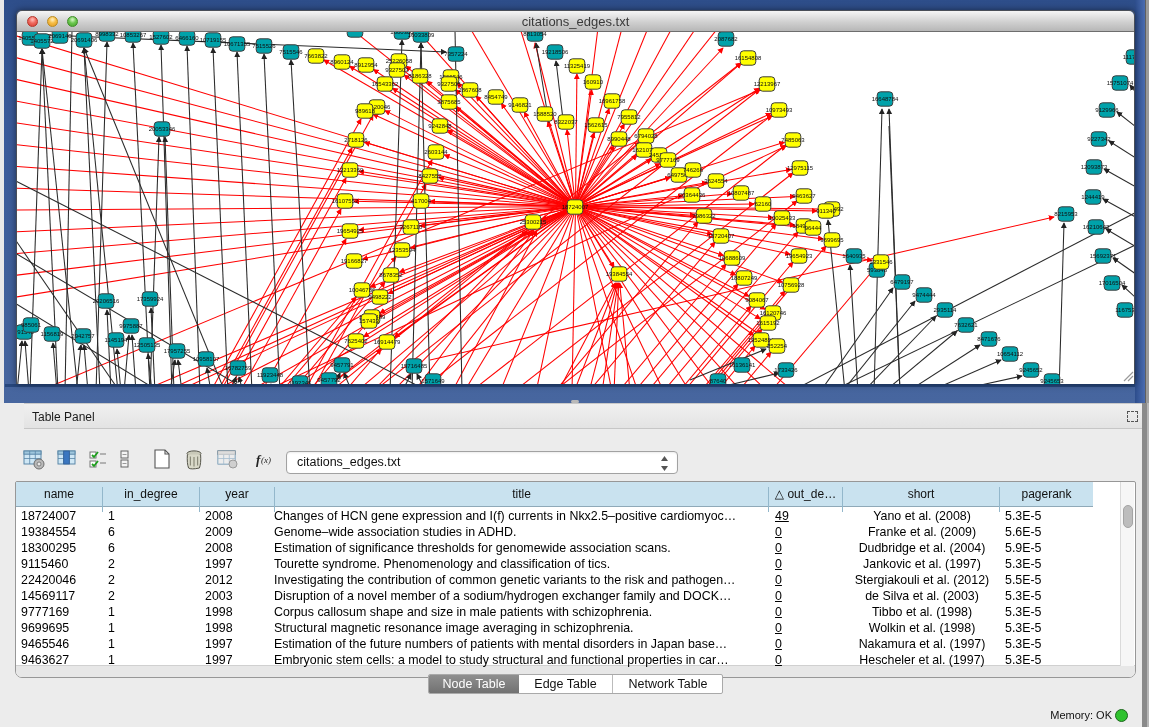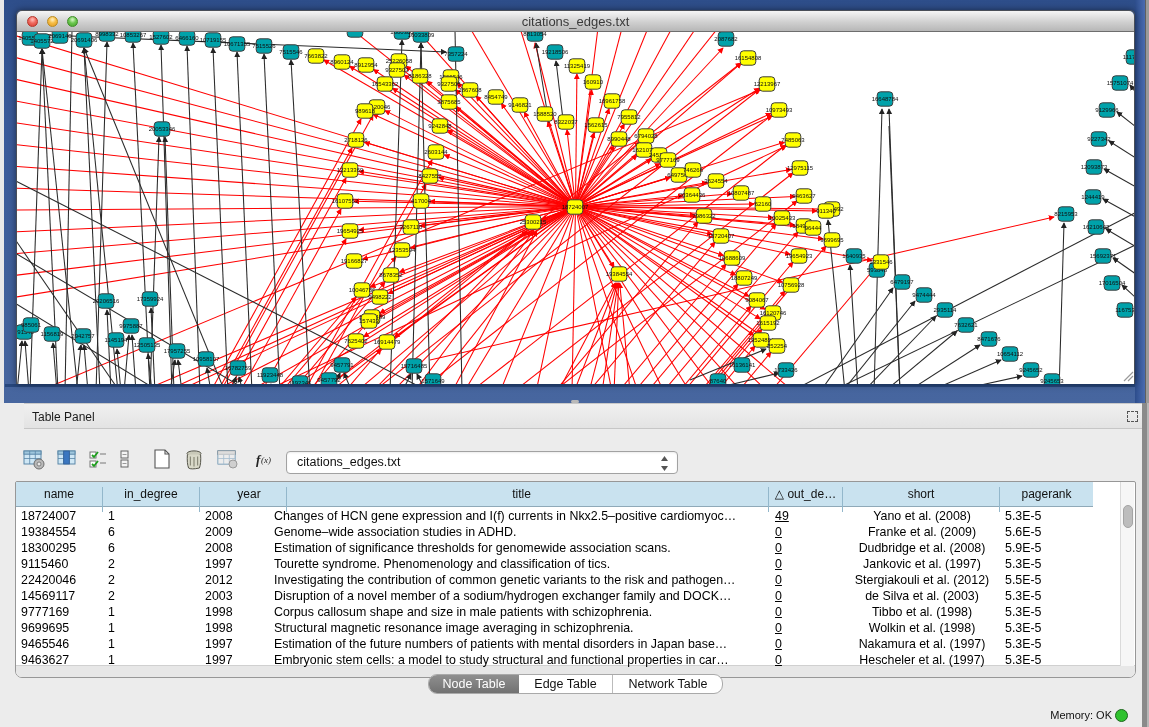--- a/index.html
+++ b/index.html
@@ -40,21 +40,21 @@
 .vsb { position:absolute; left:1120px; top:482px; width:14px; height:184px; background:#f6f6f6;
   border-left:1px solid #dadada; }
 .vsb .th { position:absolute; left:1.5px; top:23px; width:10px; height:23px; background:#bdbdbd;
   border:1px solid #a4a4a4; border-radius:5px; }
 .tr { position:absolute; left:16px; width:1077px; height:16px; font-size:12.4px; color:#000; }
 .tr span { position:absolute; top:1px; white-space:nowrap; overflow:hidden; }
 .c0 { left:5px; width:82px; } .c1 { left:92px; width:90px; } .c2 { left:189px; width:70px; }
 .c3 { left:258px; width:488px; } .c4 { left:759px; width:70px;text-decoration:underline; }
 .c5 { left:828px; width:156px; text-align:center; } .c6 { left:989px; width:90px; }
 .seg { position:absolute; left:428px; top:674px; width:295px; height:20px; background:#fff;
-  border:1px solid #a9a9a9; border-radius:9px; overflow:hidden; font-size:12.5px; }
+  border:1px solid #a9a9a9; border-radius:2px; overflow:hidden; font-size:12.5px; }
 .seg .s1 { position:absolute; left:0; top:0; width:90px; height:20px;
   background:linear-gradient(#8f8f8f,#6e6e6e); color:#fff; text-align:center; line-height:19px; }
 .seg .s2 { position:absolute; left:90px; top:0; width:94px; height:20px; color:#111;
   text-align:center; line-height:19px; border-right:1px solid #bbb; }
 .seg .s3 { position:absolute; left:184px; top:0; width:110px; height:20px; color:#111;
   text-align:center; line-height:19px; }
 .mem { position:absolute; left:1020px; top:709px; width:92px; font-size:11px; color:#111; text-align:right; }
 .dot { position:absolute; left:1115px; top:709px; width:13px; height:13px; border-radius:50%;
   background:#2fc22e; border:1.5px solid #1d671d; }
 .rstrip { position:absolute; left:1142px; top:403px; width:5px; height:324px; background:#8a8a8a; }
@@ -664,21 +664,21 @@
  <path d="M4.5,1 L8,6 L1,6 z" fill="#555"></path>
       <path d="M4.5,16 L8,11 L1,11 z" fill="#555"></path>
     </svg>
 </div>
 <div class="card">
     <div class="hstrip"></div>
   </div>
 <div class="thead">
   <span style="left:0;width:87px">name</span>
   <span style="left:87px;width:97px">in_degree</span>
-  <span style="left:196px;width:75px">year</span>
+  <span style="left:184px;width:75px">year</span>
   <span style="left:259px;width:494px">title</span>
   <span style="left:753px;width:74px">△ out_de…</span>
   <span style="left:827px;width:157px">short</span>
   <span style="left:984px;width:93px;border-right:none">pagerank</span>
 </div>
 <div class="tr" style="top:508px">
     <span class="c0">18724007</span>
     <span class="c1">1</span>
     <span class="c2">2008</span>
     <span class="c3">Changes of HCN gene expression and I(f) currents in Nkx2.5–positive cardiomyoc…</span>
@@ -694,21 +694,21 @@
     <span class="c4">0</span>
     <span class="c5">Franke et al. (2009)</span>
     <span class="c6">5.6E-5</span>
   </div>
 <div class="tr" style="top:540px">
     <span class="c0">18300295</span>
     <span class="c1">6</span>
     <span class="c2">2008</span>
     <span class="c3">Estimation of significance thresholds for genomewide association scans.</span>
     <span class="c4">0</span>
-    <span class="c5">Dudbridge et al. (2008)</span>
+    <span class="c5">Dudbridge et al. (2004)</span>
     <span class="c6">5.9E-5</span>
   </div>
 <div class="tr" style="top:556px">
     <span class="c0">9115460</span>
     <span class="c1">2</span>
     <span class="c2">1997</span>
     <span class="c3">Tourette syndrome. Phenomenology and classification of tics.</span>
     <span class="c4">0</span>
     <span class="c5">Jankovic et al. (1997)</span>
     <span class="c6">5.3E-5</span>

